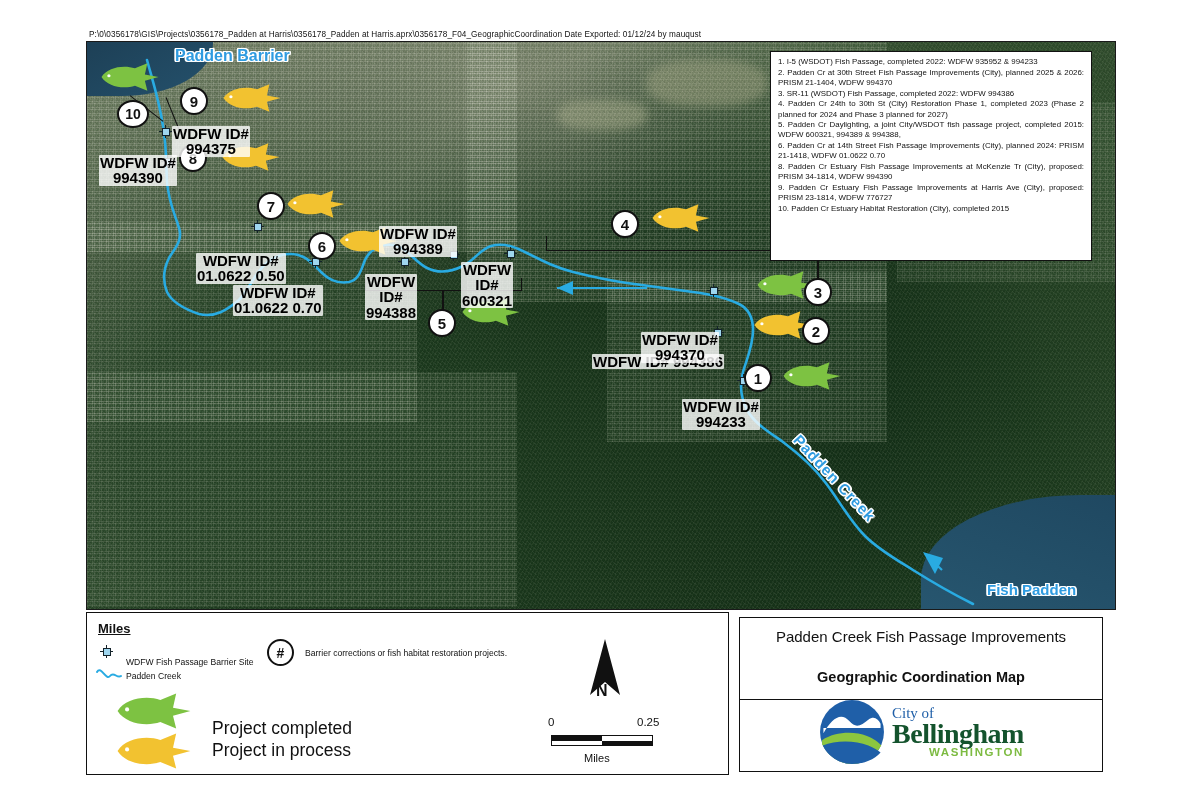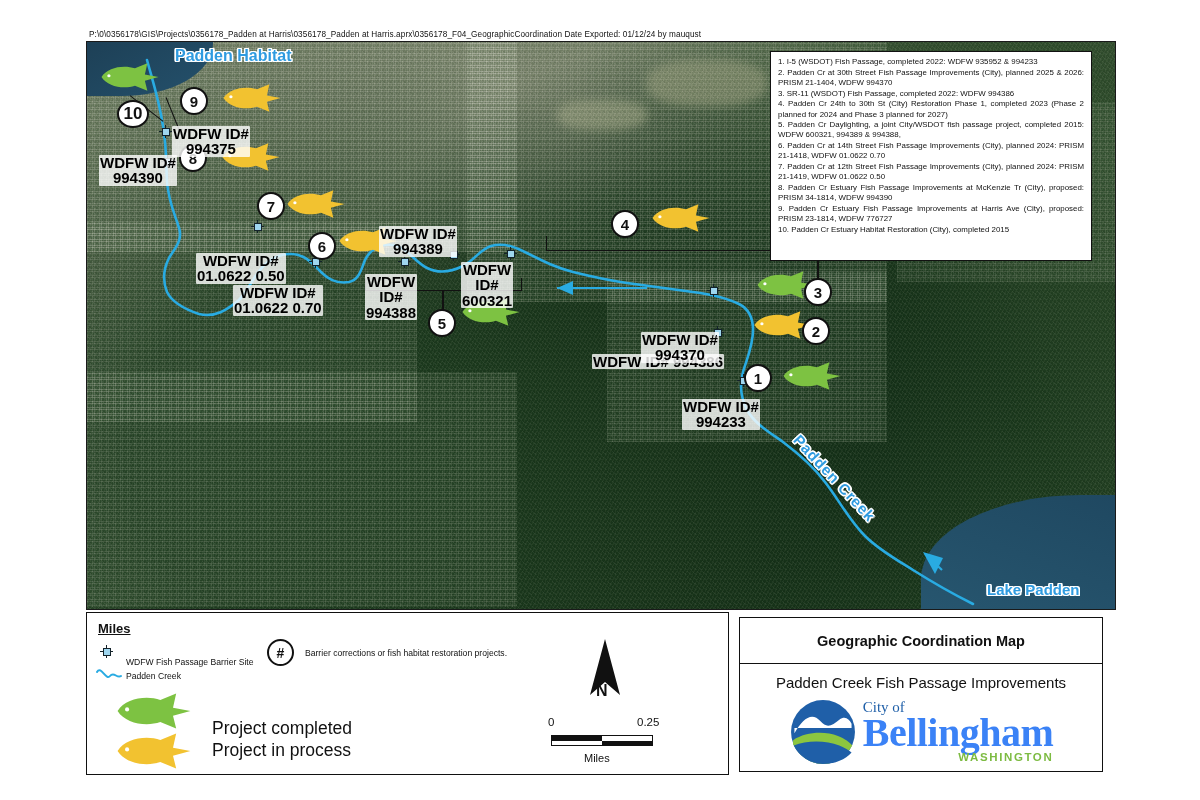--- a/index.html
+++ b/index.html
@@ -83,21 +83,21 @@
   .barrier .tk.t{top:0;left:6px;width:1.4px;height:3px;}
   .barrier .tk.b{bottom:0;left:6px;width:1.4px;height:3px;}
 
   
   .numcircle{
     position:absolute;width:28px;height:28px;border-radius:50%;
     background:#fff;border:2.4px solid #111;box-sizing:border-box;
     display:flex;align-items:center;justify-content:center;
     font-size:15px;font-weight:bold;color:#111;font-family:"Liberation Sans",sans-serif;
   }
-  .numcircle.wide{width:32px;height:28px;border-radius:50%;font-size:17px;}
+  .numcircle.wide{width:32px;height:28px;border-radius:50%;font-size:14px;}
 
   
   .maplabel{
     position:absolute;font-size:15px;font-weight:bold;color:#000;
     text-align:center;line-height:1.03;white-space:pre;
     background:rgba(255,255,255,.80);padding:0 1px;border-radius:1px;
     font-family:"Liberation Sans",sans-serif;
   }
   .bluelabel{
     position:absolute;font-weight:bold;color:#2F9BE0;
@@ -155,21 +155,21 @@
     font-size:14.5px;font-weight:bold;color:#111;
   }
   #title-sub{
     height:36px;display:flex;align-items:center;justify-content:center;
     font-size:15px;color:#111;
   }
   #logo-wrap{display:flex;align-items:center;justify-content:center;gap:6px;margin-top:-2px;}
   #logo-mark{width:68px;height:68px;}
   #logo-text{line-height:1;}
   .logo-cityof{font-size:15px;color:#1F5FA8;font-family:"Liberation Serif",serif;font-style:normal;}
-  .logo-bell{font-size:40px;color:#3b82f6;font-family:"Liberation Serif",serif;font-weight:bold;letter-spacing:-.5px;line-height:.92;}
+  .logo-bell{font-size:28px;color:#14532d;font-family:"Liberation Serif",serif;font-weight:bold;letter-spacing:-.5px;line-height:.92;}
   .logo-wash{font-size:11.5px;color:#7DBB42;font-weight:bold;letter-spacing:1.6px;text-align:right;}
 </style>
 </head>
 <body>
 
 <div id="page">
 
   <div class="header-path">P:\0\0356178\GIS\Projects\0356178_Padden at Harris\0356178_Padden at Harris.aprx\0356178_F04_GeographicCoordination   Date Exported: 01/12/24   by mauqust</div>
 
   <div id="map-frame">
@@ -354,22 +354,22 @@
     <div class="numcircle" style="left:92px;top:102px;">8</div>
     <div class="numcircle" style="left:170px;top:150px;">7</div>
     <div class="numcircle" style="left:221px;top:190px;">6</div>
     <div class="numcircle" style="left:341px;top:267px;">5</div>
     <div class="numcircle" style="left:524px;top:168px;">4</div>
     <div class="numcircle" style="left:717px;top:236px;">3</div>
     <div class="numcircle" style="left:715px;top:275px;">2</div>
     <div class="numcircle" style="left:657px;top:322px;">1</div>
 
     <div class="bluelabel" style="left:88px;top:6px;font-size:16px;">Padden
-Habitat</div>
-    <div class="bluelabel" style="left:900px;top:540px;font-size:15px;">Lake Padden</div>
+Barrier</div>
+    <div class="bluelabel" style="left:900px;top:540px;font-size:15px;">Fish Padden</div>
     <div class="bluelabel" style="left:715px;top:390px;font-size:15px;transform:rotate(47deg);transform-origin:left top;letter-spacing:1px;">Padden Creek</div>
 
     <div class="maplabel" style="left:85px;top:84px;">WDFW ID#
 994375</div>
     <div class="maplabel" style="left:12px;top:113px;">WDFW ID#
 994390</div>
     <div class="maplabel" style="left:109px;top:211px;">WDFW ID#
 01.0622 0.50</div>
     <div class="maplabel" style="left:146px;top:243px;">WDFW ID#
 01.0622 0.70</div>
@@ -387,21 +387,20 @@
     <div class="maplabel" style="left:595px;top:357px;">WDFW ID#
 994233</div>
 
     <div id="notes-box" style="left:683px;top:9px;">
       <p class="note">1. I-5 (WSDOT) Fish Passage, completed 2022: WDFW 935952 &amp; 994233</p>
       <p class="note">2. Padden Cr at 30th Street Fish Passage Improvements (City), planned 2025 &amp; 2026: PRISM 21-1404, WDFW 994370</p>
       <p class="note">3. SR-11 (WSDOT) Fish Passage, completed 2022: WDFW 994386</p>
       <p class="note">4. Padden Cr 24th to 30th St (City) Restoration Phase 1, completed 2023 (Phase 2 planned for 2024 and Phase 3 planned for 2027)</p>
       <p class="note">5. Padden Cr Daylighting, a joint City/WSDOT fish passage project, completed 2015: WDFW 600321, 994389 &amp; 994388,</p>
       <p class="note">6. Padden Cr at 14th Street Fish Passage Improvements (City), planned 2024: PRISM 21-1418, WDFW 01.0622 0.70</p>
-      <p class="note">7. Padden Cr at 12th Street Fish Passage Improvements (City), planned 2024: PRISM 21-1419, WDFW 01.0622 0.50</p>
       <p class="note">8. Padden Cr Estuary Fish Passage Improvements at McKenzie Tr (City), proposed: PRISM 34-1814, WDFW 994390</p>
       <p class="note">9. Padden Cr Estuary Fish Passage Improvements at Harris Ave (City), proposed: PRISM 23-1814, WDFW 776727</p>
       <p class="note">10. Padden Cr Estuary Habitat Restoration (City), completed 2015</p>
     </div>
   </div>
 
   <div id="legend-panel">
     <div id="legend-title">Miles</div>
 
     <div class="barrier" style="left:13px;top:32px;">
@@ -451,22 +450,22 @@
         <div class="sb-cell sb-w"></div>
       </div>
     <div class="sb-row">
         <div class="sb-cell sb-w"></div>
         <div class="sb-cell sb-b"></div>
       </div>
   </div>
   <div id="sb-unit">Miles</div>
 
   <div id="title-panel">
+    <div id="title-sub">Padden Creek Fish Passage Improvements</div>
     <div id="title-top">Geographic Coordination Map</div>
-    <div id="title-sub">Padden Creek Fish Passage Improvements</div>
     <div id="logo-wrap">
       <svg id="logo-mark" viewBox="0 0 100 100">
         <circle cx="50" cy="50" r="47" fill="#1F5FA8"></circle>
         <path d="M8 52 C20 30, 34 20, 46 34 C56 46, 64 40, 74 32 C82 26, 88 30, 92 38 L92 44 L8 44 Z" fill="#fff"></path>
         <path d="M6 62 C24 50, 52 48, 72 56 C82 60, 88 64, 93 70 C84 86, 68 97, 50 97 C31 97, 15 85, 6 68 Z" fill="#8CC63F"></path>
         <path d="M7 70 C26 62, 54 62, 74 70 C82 73, 88 77, 92 80 C83 90, 68 97, 50 97 C31 97, 15 86, 7 70 Z" fill="#1F5FA8"></path>
       </svg>
       <div id="logo-text">
         <div class="logo-cityof">City of</div>
         <div class="logo-bell">Bellingham</div>

